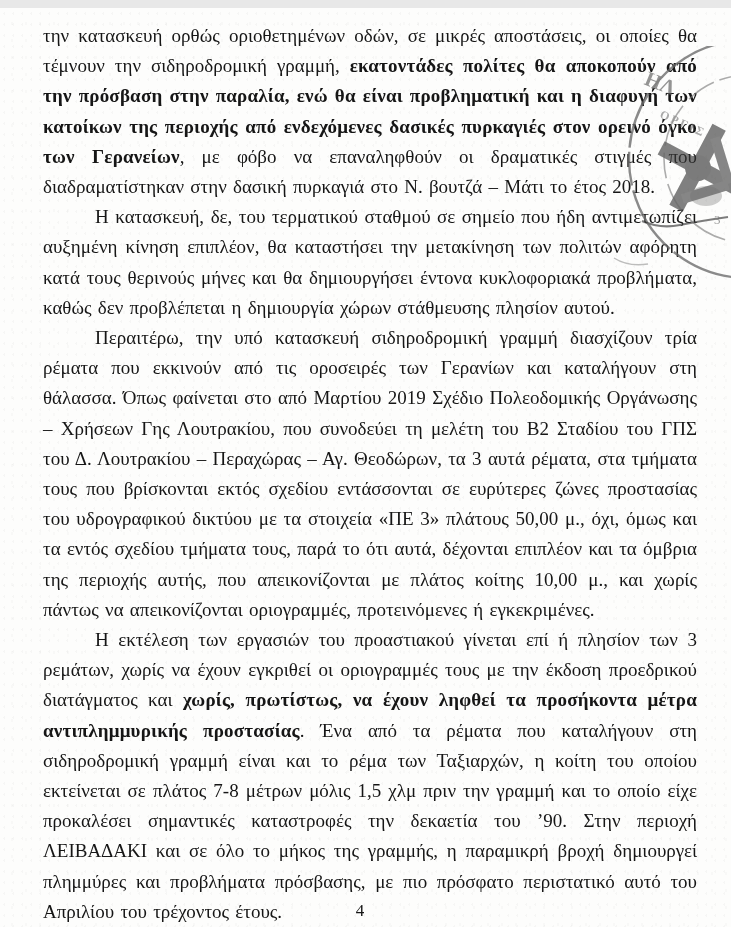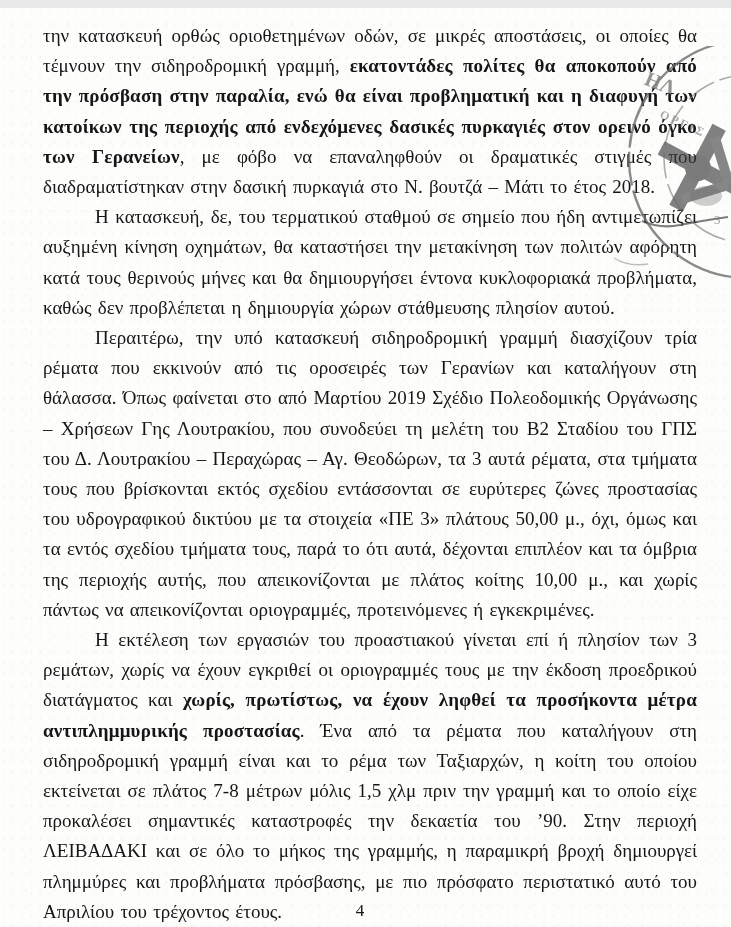--- a/index.html
+++ b/index.html
@@ -62,21 +62,21 @@
   }
 </style>
 </head>
 <body>
 
 <div class="page">
 
   <div class="text-block" style="color: rgb(22, 22, 22);">
 
   <p><span>την κατασκευή ορθώς οριοθετημένων οδών, σε μικρές αποστάσεις, οι οποίες θα τέμνουν την σιδηροδρομική γραμμή, </span><span class="bold">εκατοντάδες πολίτες θα αποκοπούν από την πρόσβαση στην παραλία, ενώ θα είναι προβληματική και η διαφυγή των κατοίκων της περιοχής από ενδεχόμενες δασικές πυρκαγιές στον ορεινό όγκο των Γερανείων</span><span>, με φόβο να επαναληφθούν οι δραματικές στιγμές που διαδραματίστηκαν στην δασική πυρκαγιά στο Ν. βουτζά – Μάτι το έτος 2018.</span></p>
-      <p class="indent"><span>Η κατασκευή, δε, του τερματικού σταθμού σε σημείο που ήδη αντιμετωπίζει αυξημένη κίνηση οχημάτων, θα καταστήσει την μετακίνηση των πολιτών αφόρητη κατά τους θερινούς μήνες και θα δημιουργήσει έντονα κυκλοφοριακά προβλήματα, καθώς δεν προβλέπεται η δημιουργία χώρων στάθμευσης πλησίον αυτού.</span></p>
+      <p class="indent"><span>Η κατασκευή, δε, του τερματικού σταθμού σε σημείο που ήδη αντιμετωπίζει αυξημένη κίνηση επιπλέον, θα καταστήσει την μετακίνηση των πολιτών αφόρητη κατά τους θερινούς μήνες και θα δημιουργήσει έντονα κυκλοφοριακά προβλήματα, καθώς δεν προβλέπεται η δημιουργία χώρων στάθμευσης πλησίον αυτού.</span></p>
       <p class="indent"><span>Περαιτέρω, την υπό κατασκευή σιδηροδρομική γραμμή διασχίζουν τρία ρέματα που εκκινούν από τις οροσειρές των Γερανίων και καταλήγουν στη θάλασσα. Όπως φαίνεται στο από Μαρτίου 2019 Σχέδιο Πολεοδομικής Οργάνωσης – Χρήσεων Γης Λουτρακίου, που συνοδεύει τη μελέτη του Β2 Σταδίου του ΓΠΣ του Δ. Λουτρακίου – Περαχώρας – Αγ. Θεοδώρων, τα 3 αυτά ρέματα, στα τμήματα τους που βρίσκονται εκτός σχεδίου εντάσσονται σε ευρύτερες ζώνες προστασίας του υδρογραφικού δικτύου με τα στοιχεία «ΠΕ 3» πλάτους 50,00 μ., όχι, όμως και τα εντός σχεδίου τμήματα τους, παρά το ότι αυτά, δέχονται επιπλέον και τα όμβρια της περιοχής αυτής, που απεικονίζονται με πλάτος κοίτης 10,00 μ., και χωρίς πάντως να απεικονίζονται οριογραμμές, προτεινόμενες ή εγκεκριμένες.</span></p>
       <p class="indent"><span>Η εκτέλεση των εργασιών του προαστιακού γίνεται επί ή πλησίον των 3 ρεμάτων, χωρίς να έχουν εγκριθεί οι οριογραμμές τους με την έκδοση προεδρικού διατάγματος και </span><span class="bold">χωρίς, πρωτίστως, να έχουν ληφθεί τα προσήκοντα μέτρα αντιπλημμυρικής προστασίας</span><span>. Ένα από τα ρέματα που καταλήγουν στη σιδηροδρομική γραμμή είναι και το ρέμα των Ταξιαρχών, η κοίτη του οποίου εκτείνεται σε πλάτος 7-8 μέτρων μόλις 1,5 χλμ πριν την γραμμή και το οποίο είχε προκαλέσει σημαντικές καταστροφές την δεκαετία του ’90. Στην περιοχή ΛΕΙΒΑΔΑΚΙ και σε όλο το μήκος της γραμμής, η παραμικρή βροχή δημιουργεί πλημμύρες και προβλήματα πρόσβασης, με πιο πρόσφατο περιστατικό αυτό του Απριλίου του τρέχοντος έτους.</span></p>
     </div>
 
   <svg class="stamp-svg" viewBox="0 0 175 240" xmlns="http://www.w3.org/2000/svg">
     <g opacity="0.78">
 
       <circle cx="192" cy="113" r="119" fill="none" stroke="#6b6b6b" stroke-width="2.4" stroke-dasharray="70 5 34 4 58 6 90 5"></circle>
 
       <circle cx="192" cy="113" r="84" fill="none" stroke="#7a7a7a" stroke-width="1.6" stroke-dasharray="26 7 44 9 30 6" opacity="0.8"></circle>

